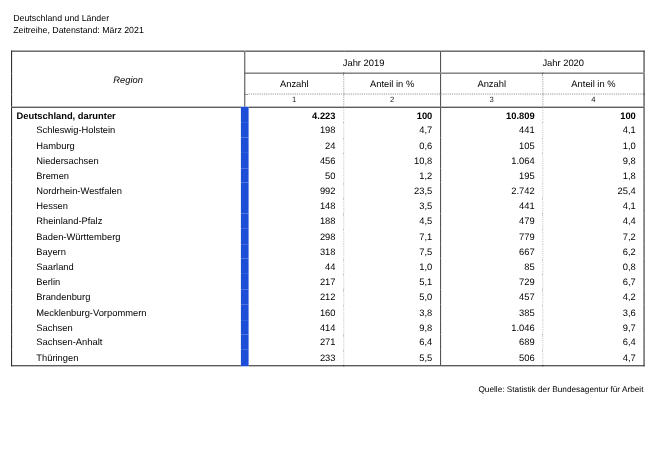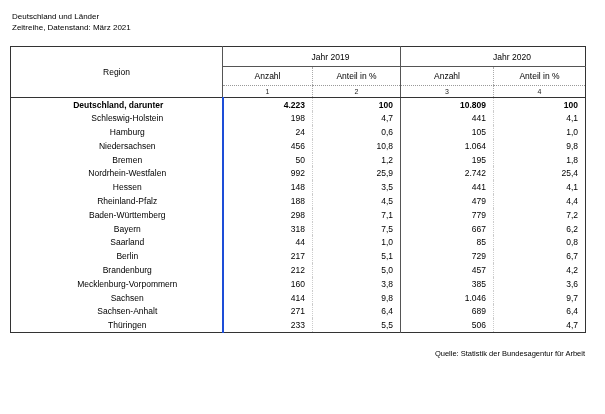--- a/index.html
+++ b/index.html
@@ -43,20 +43,21 @@
 
   thead th {
     font-weight: normal;
     text-align: center;
     vertical-align: middle;
   }
   th.region-head {
     border-right: 1px solid #555555;
     border-bottom: 1px solid #333333;
     font-size: 8.5px;
+    font-style: italic;
   }
   tr.year-row th.year-head {
     height: 20px;
     border-bottom: 1px solid #555555;
     padding-left: 38px;
   }
   th.year-head + th.year-head { border-left: 1px solid #555555; }
   tr.measure-row th {
     height: 19px;
     border-bottom: 1px dotted #999999;
@@ -68,23 +69,23 @@
     font-size: 7px;
     text-align: center;
     color: #222222;
     border-bottom: 1px solid #333333;
   }
   tr.colnum-row td.sep-light { border-left: 1px dotted #aaaaaa; }
   tr.colnum-row td.sep-dark  { border-left: 1px solid #555555; }
 
   tbody td { height: 13.8px; vertical-align: middle; }
   td.region-cell {
-    text-align: center;
+    text-align: left;
     padding-left: 22px;
-    border-right: 2px solid #1d4ed8;
+    border-right: 7px solid #1d4ed8;
     white-space: nowrap;
   }
   td.num-cell { text-align: right; padding-right: 7px; white-space: nowrap; }
   td.num-a19 { border-right: 1px dotted #cccccc; }
   td.num-p19 { border-right: 1px solid #555555; }
   td.num-a20 { border-right: 1px dotted #cccccc; }
   tr.total-row td { font-weight: bold; }
   tr.total-row td.region-cell { padding-left: 4px; }
 
   .source-line {
@@ -174,21 +175,21 @@
         <tr>
           <td class="region-cell">Bremen</td>
           <td class="num-cell num-a19">50</td>
           <td class="num-cell num-p19">1,2</td>
           <td class="num-cell num-a20">195</td>
           <td class="num-cell num-p20">1,8</td>
         </tr>
         <tr>
           <td class="region-cell">Nordrhein-Westfalen</td>
           <td class="num-cell num-a19">992</td>
-          <td class="num-cell num-p19">25,9</td>
+          <td class="num-cell num-p19">23,5</td>
           <td class="num-cell num-a20">2.742</td>
           <td class="num-cell num-p20">25,4</td>
         </tr>
         <tr>
           <td class="region-cell">Hessen</td>
           <td class="num-cell num-a19">148</td>
           <td class="num-cell num-p19">3,5</td>
           <td class="num-cell num-a20">441</td>
           <td class="num-cell num-p20">4,1</td>
         </tr>

